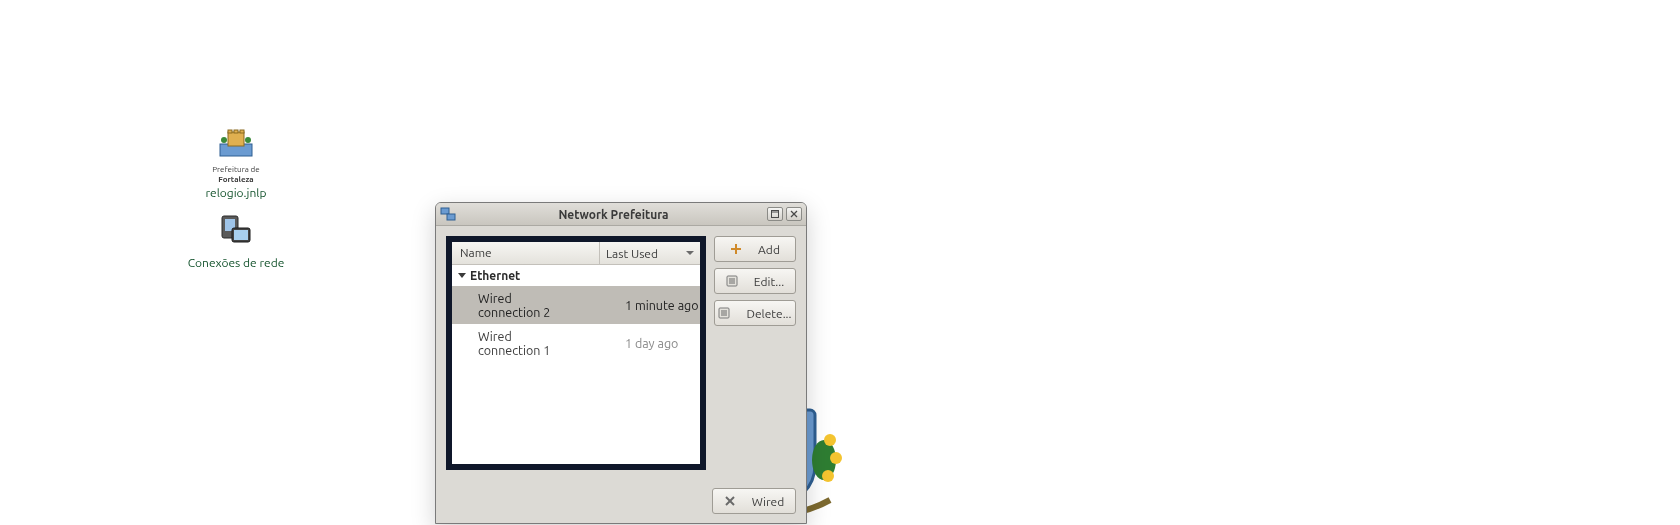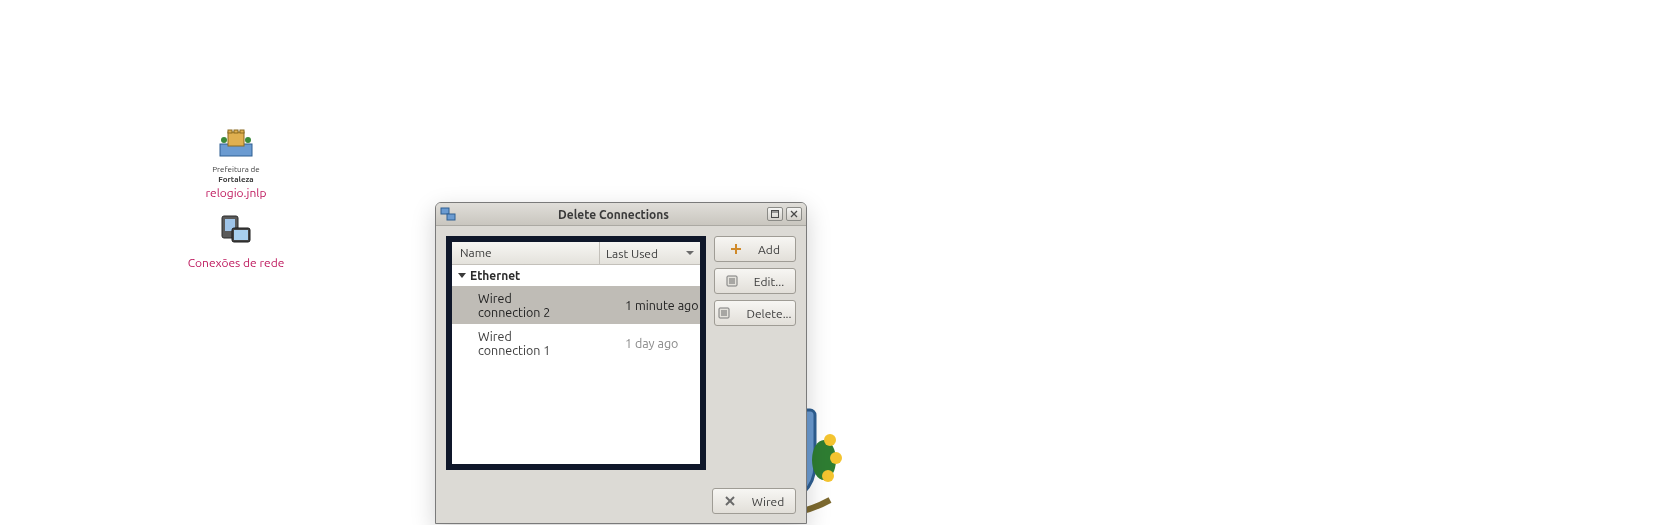--- a/index.html
+++ b/index.html
@@ -23,21 +23,21 @@
     cursor: default;
   }
   .desktop-icon .icon-img {
     width: 44px;
     height: 44px;
     margin: 0 auto;
     display: block;
   }
   .desktop-icon .label {
     margin-top: 2px;
-    color: #be185d;
+    color: #14532d;
     font-size: 12px;
     text-shadow: 0 1px 1px rgba(255,255,255,0.8), 0 0 2px rgba(255,255,255,0.8);
     line-height: 1.1;
   }
   .sub-label {
     font-size: 8px;
     line-height: 1;
     margin-top: 2px;
   }
 
@@ -266,21 +266,21 @@
   <path d="M20 110 q55 30 110 0" fill="none" stroke="#7d6a30" stroke-width="6"></path>
 </svg>
 
 <div class="window">
 
   <div class="titlebar">
     <svg class="app-icon" viewBox="0 0 16 16">
       <rect x="1" y="2" width="8" height="6" fill="#6b9bd1" stroke="#2e5f92"></rect>
       <rect x="7" y="8" width="8" height="6" fill="#6b9bd1" stroke="#2e5f92"></rect>
     </svg>
-    <span class="title">Delete Connections</span>
+    <span class="title">Network Prefeitura</span>
     <div class="win-controls">
       <div class="win-btn">
         <svg width="8" height="8" viewBox="0 0 8 8">
             <rect x="0.5" y="0.5" width="7" height="7" fill="none" stroke="#4a4a4a"></rect>
             <line x1="0.5" y1="2" x2="7.5" y2="2" stroke="#4a4a4a"></line>
           </svg>
       </div>
       <div class="win-btn">
         <svg width="8" height="8" viewBox="0 0 8 8">
             <line x1="1" y1="1" x2="7" y2="7" stroke="#4a4a4a" stroke-width="1.3"></line>

